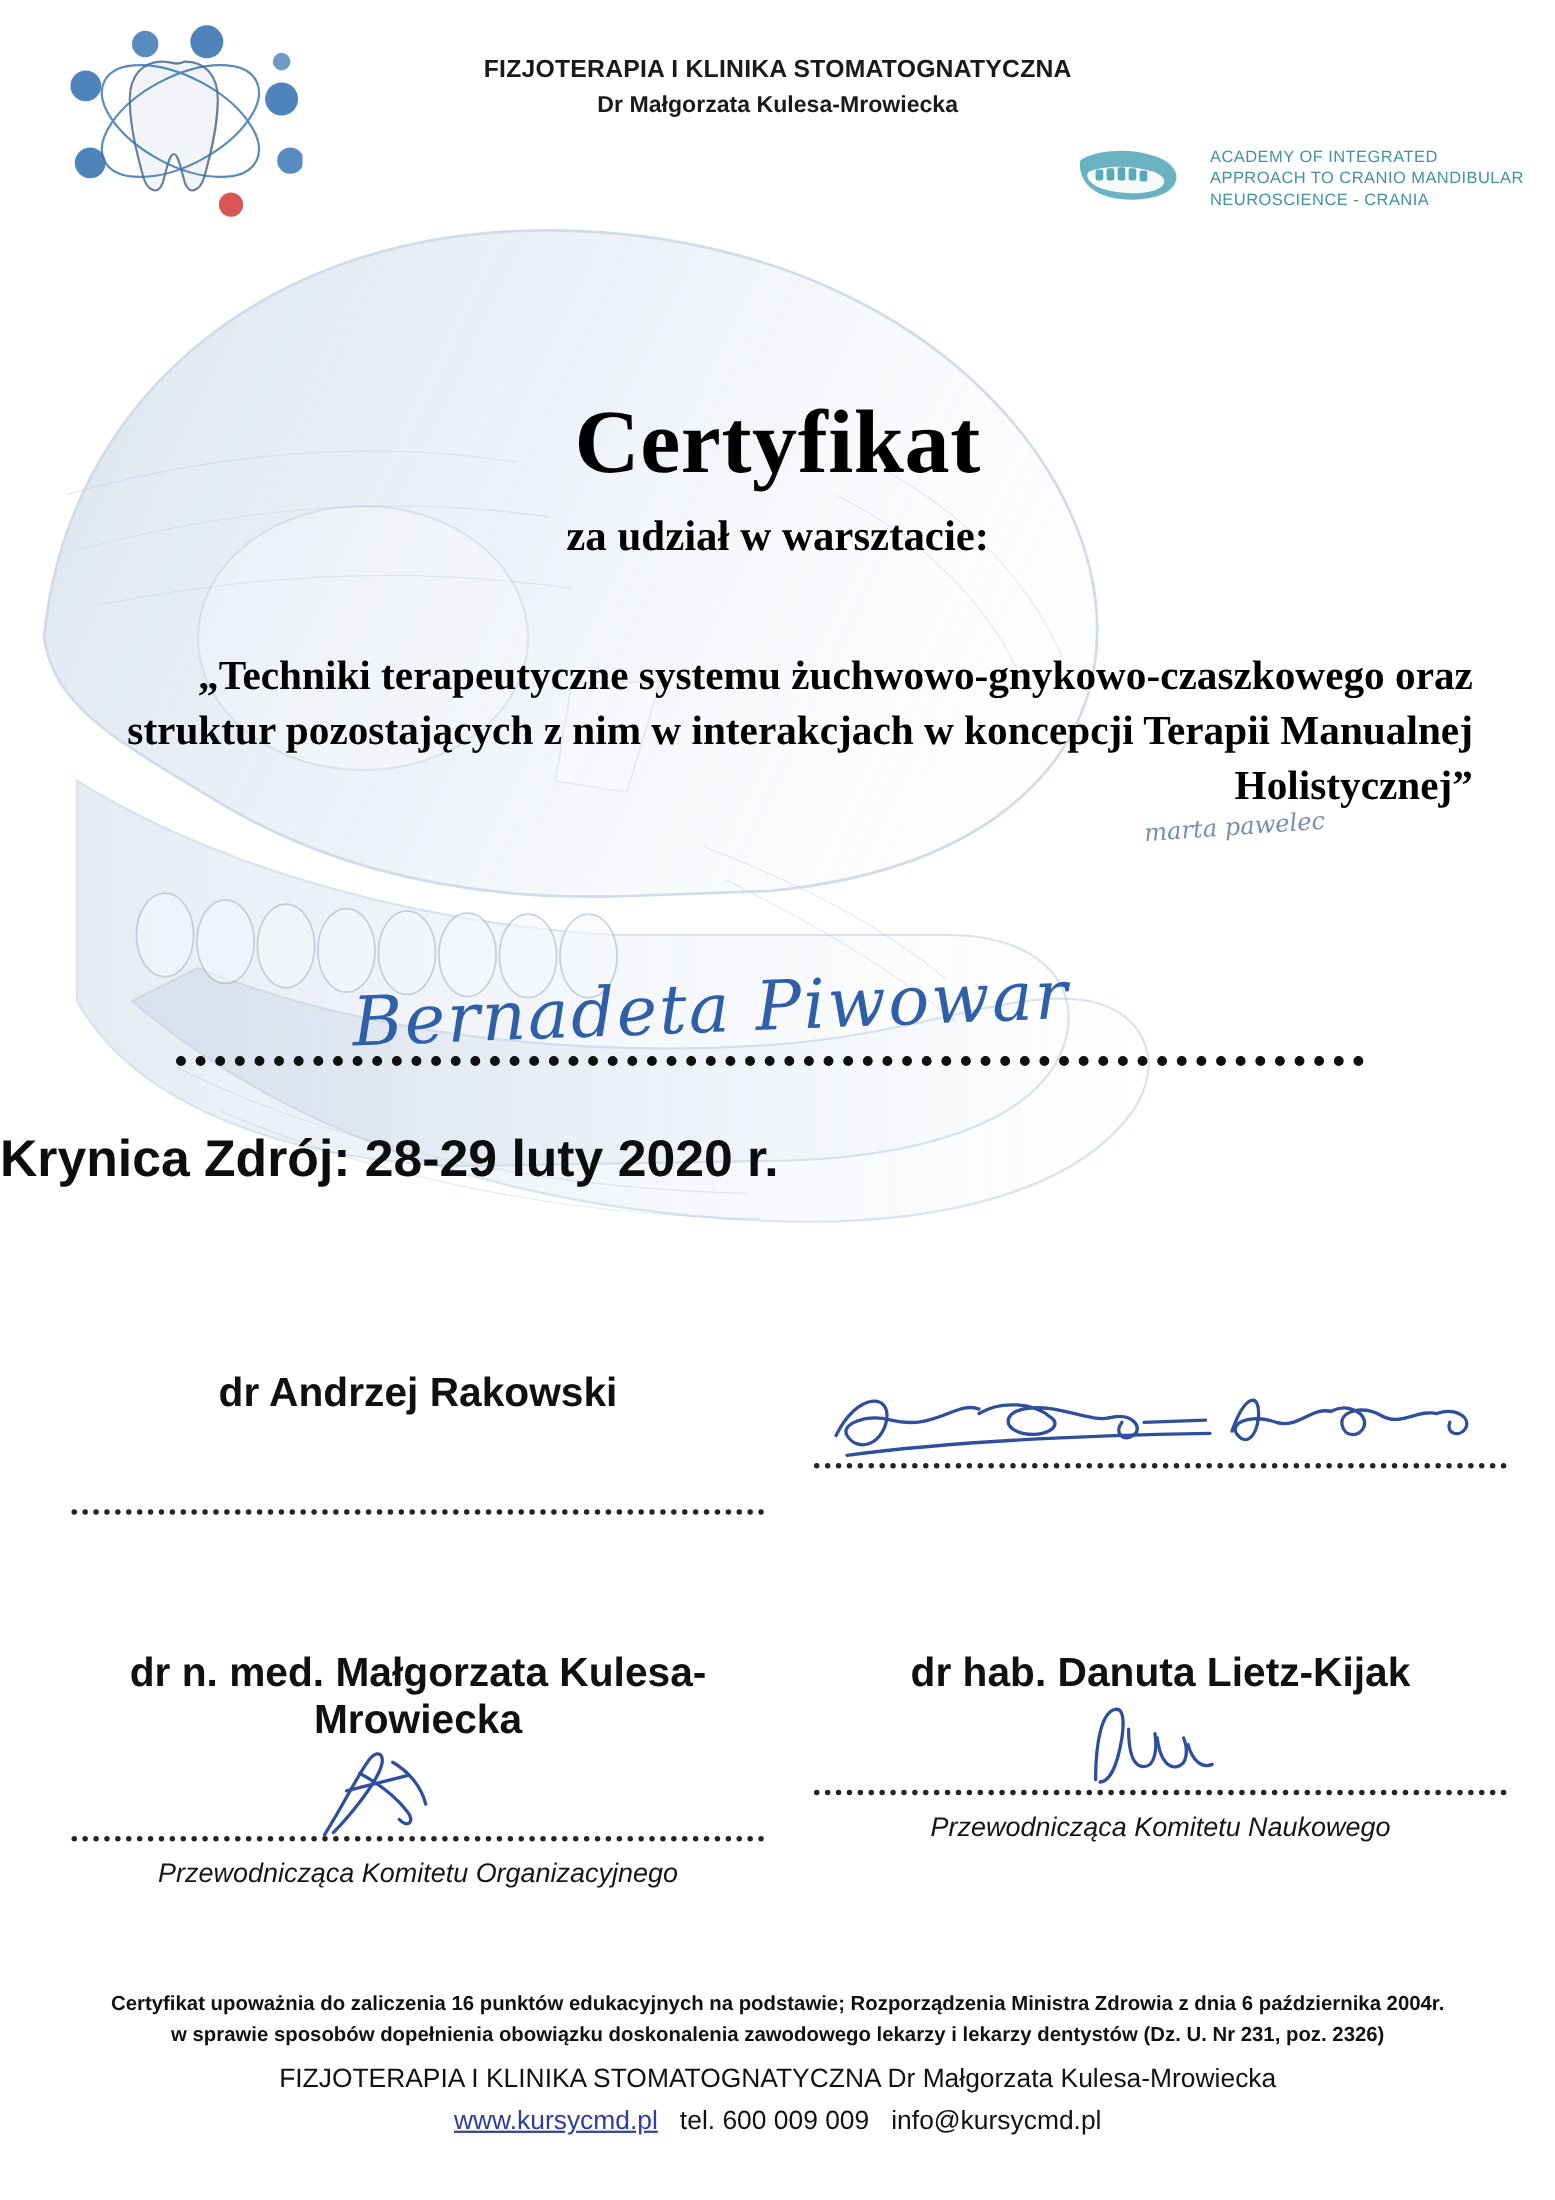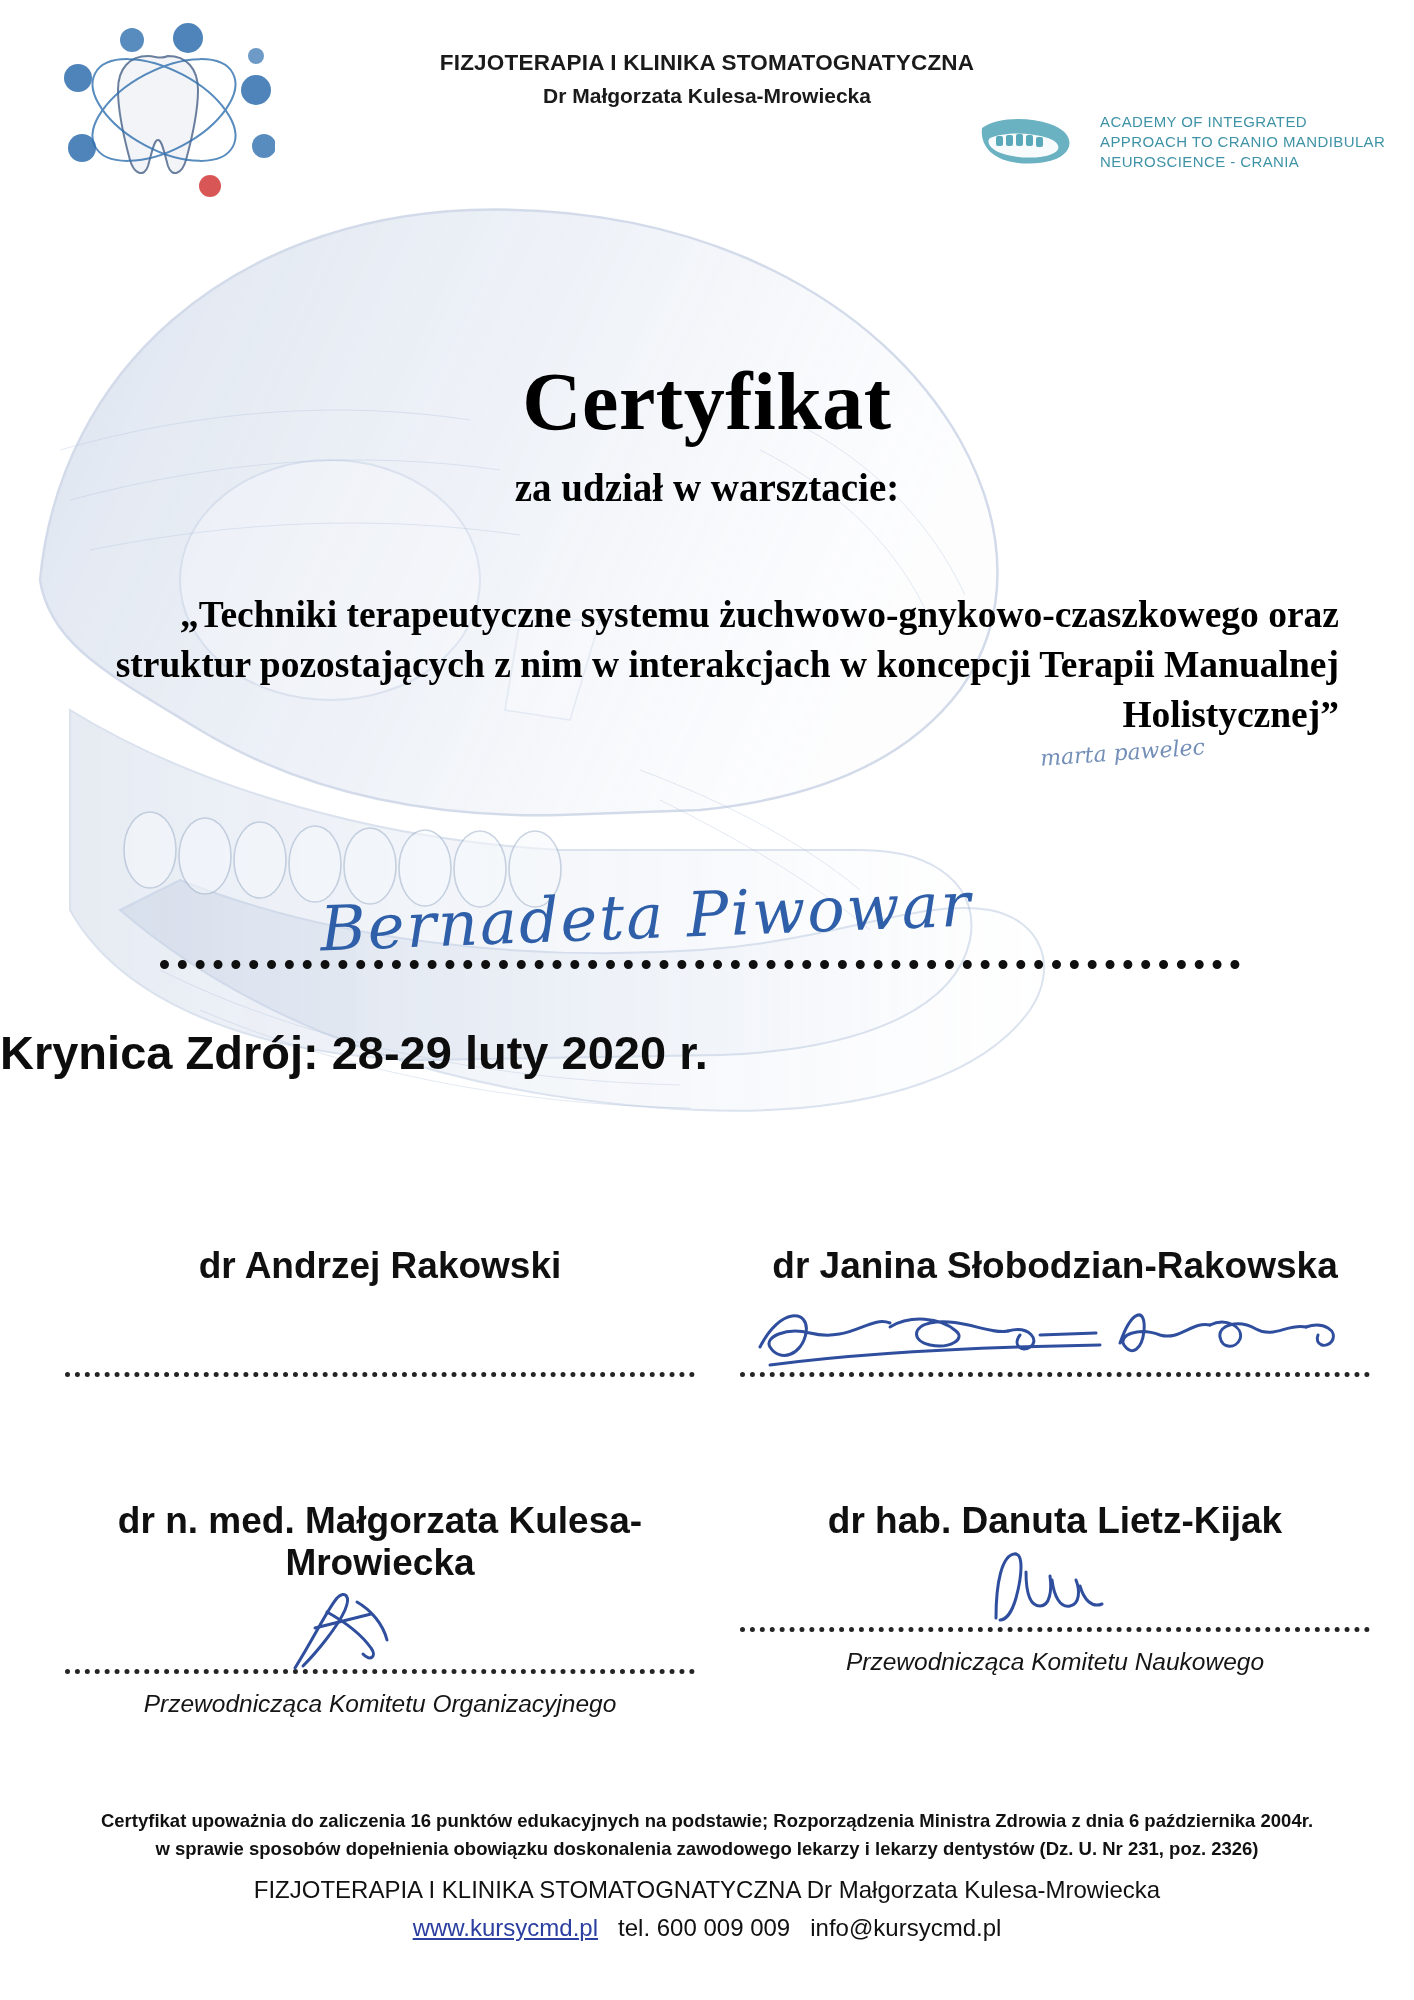--- a/index.html
+++ b/index.html
@@ -66,21 +66,21 @@
   }
 
   
   .logo-crania {
     position: absolute;
     right: 40px;
     top: 112px;
     width: 400px;
     height: 80px;
     display: flex;
-    align-items: flex-start;
+    align-items: flex-end;
   }
   .logo-crania .mark {
     width: 108px;
     height: 62px;
     flex: 0 0 auto;
   }
   .logo-crania .bar {
     width: 2px;
     height: 62px;
     background: #2f8fa3;
@@ -381,21 +381,20 @@
 
     <div class="sig-row">
       <div class="sig-cell left">
         <div class="sig-name">dr Andrzej Rakowski</div>
         <div class="sig-space"></div>
         <div class="sig-dotline"></div>
         <div class="sig-role"></div>
       </div>
 
       <div class="sig-cell right">
-        <div class="sig-name">dr Janina Słobodzian-Rakowska</div>
         <div class="sig-space">
           <svg class="sig-mark" viewBox="0 0 630 92" aria-hidden="true">
             <g fill="none" stroke="#2f4f9e" stroke-width="3" stroke-linecap="round">
               <path d="M20 60 C40 20 70 22 66 46 C62 68 40 76 30 60 C24 50 46 40 70 46 C110 56 130 28 150 36"></path>
               <path d="M150 40 C170 28 200 30 216 44 C226 52 210 62 190 58 C172 54 172 40 190 36 C220 30 250 48 268 44"></path>
               <path d="M268 44 C290 38 300 54 290 60 C282 66 272 58 280 48"></path>
               <path d="M300 48 L356 46"></path>
               <path d="M380 56 C392 22 406 20 404 44 C402 62 392 70 384 58 C378 48 398 40 420 48 C440 54 452 34 470 38"></path>
               <path d="M470 38 C486 30 504 40 500 52 C496 62 482 62 480 50 C478 38 498 32 516 42 C534 52 548 36 566 40"></path>
               <path d="M566 40 C584 34 598 44 592 54 C586 62 574 58 578 48"></path>

